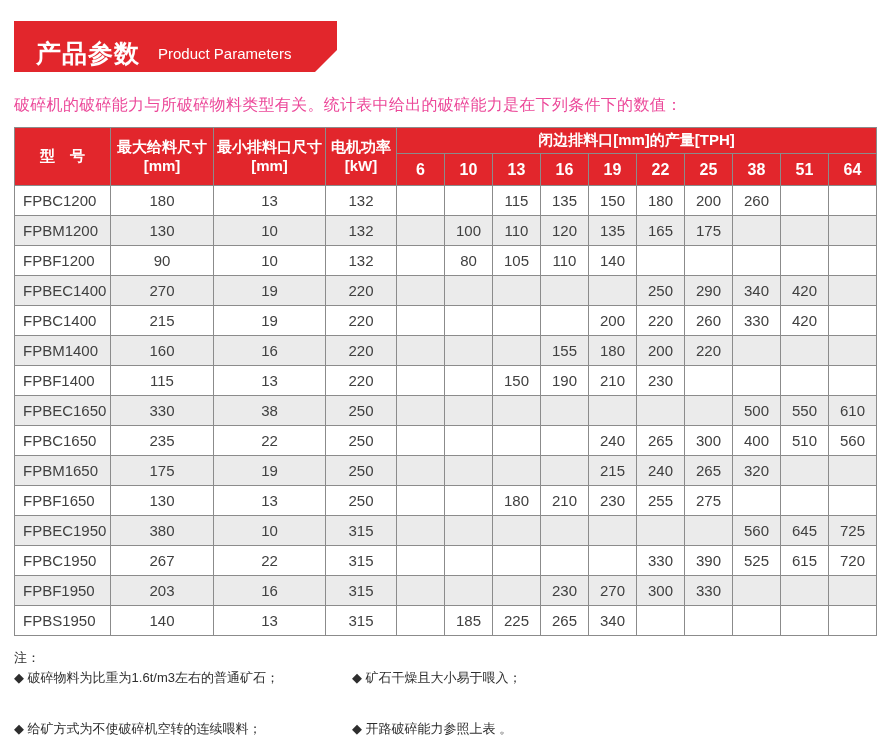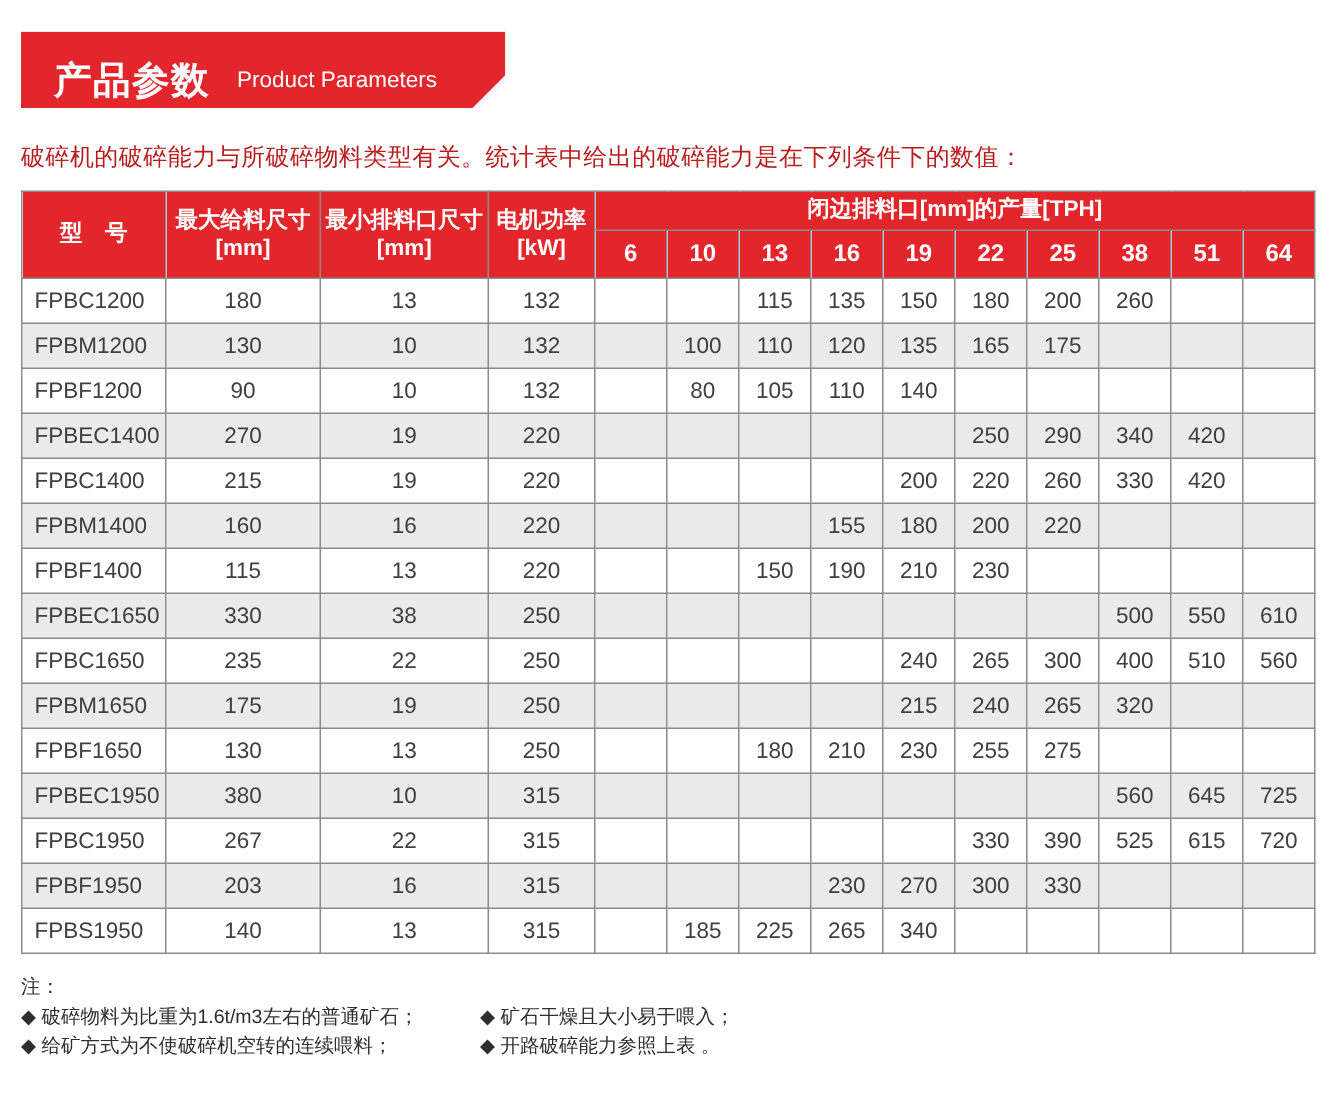--- a/index.html
+++ b/index.html
@@ -18,21 +18,21 @@
     background: #e2262c;
     clip-path: polygon(0 0, 100% 0, 100% calc(100% - 22px), calc(100% - 22px) 100%, 0 100%);
     display: flex; align-items: center;
     padding: 13px 0 0 22px;
   }
   .banner .zh { color: #fff; font-weight: bold; font-size: 25px; letter-spacing: 1px; }
   .banner .en { color: #fff; font-size: 15px; margin-left: 18px; }
 
   .intro {
     margin-top: 23px;
-    font-size: 16px; color: #b91c1c; letter-spacing: 0.3px;
+    font-size: 16px; color: #ec4899; letter-spacing: 0.3px;
   }
 
   table.params {
     margin-top: 11px;
     border-collapse: collapse;
     table-layout: fixed;
     width: 862px;
   }
   .params th, .params td {
     border: 1px solid #8b8b8b;
@@ -52,20 +52,21 @@
   .params tbody tr:nth-child(even) td { background: #ebebeb; }
   .params tbody td.model-cell { text-align: left; padding-left: 8px; }
 
   .notes { margin-top: 12px; font-size: 13px; color: #2e2e2e; }
   .notes .note-label { line-height: 20px; }
   .notes-grid {
     display: grid;
     grid-template-columns: 306px auto;
     grid-auto-rows: 19px;
     align-items: center;
+    gap: 32px;
   }
 </style>
 </head>
 <body>
 
 <div class="page">
 
   <div class="banner">
     <span class="zh">产品参数</span>
     <span class="en">Product Parameters</span>

